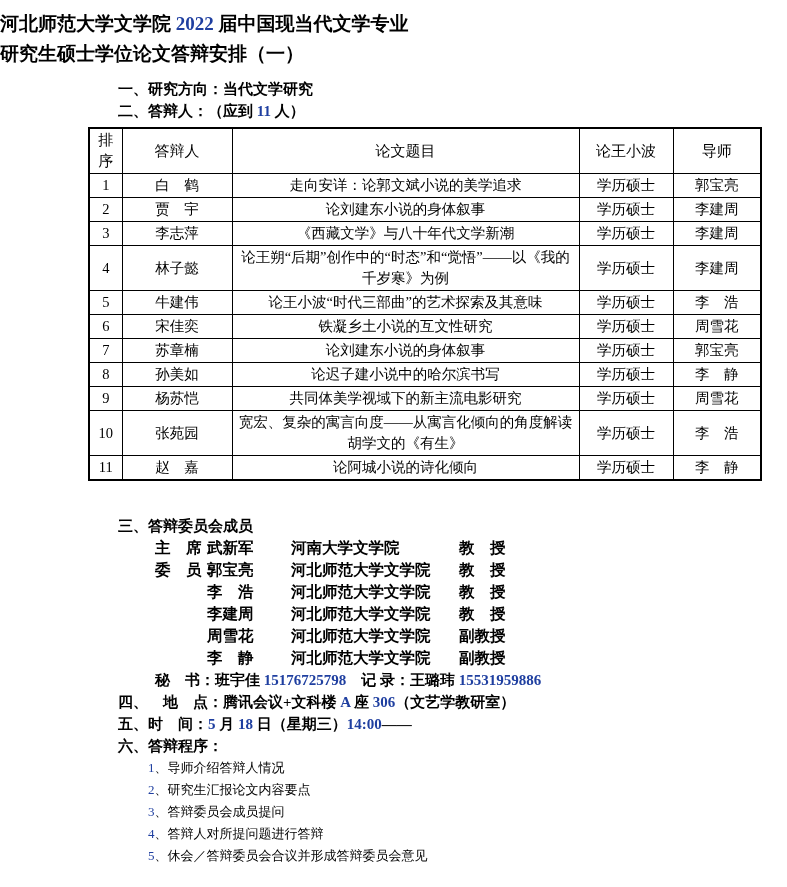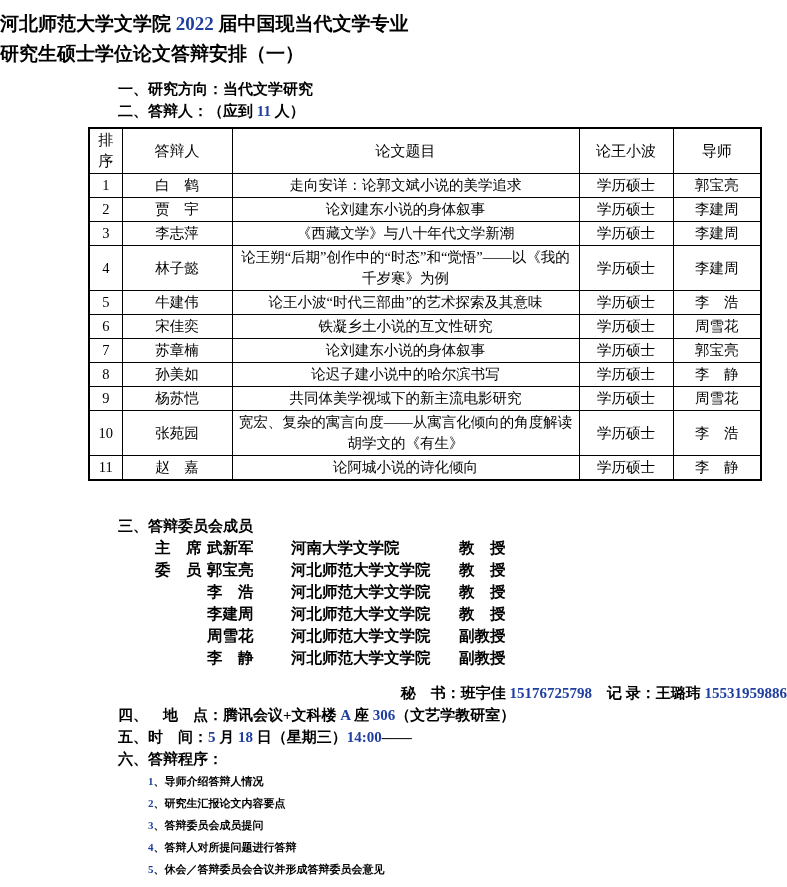--- a/index.html
+++ b/index.html
@@ -27,23 +27,23 @@
     border:1px solid #000;text-align:center;vertical-align:middle;
     padding:1px 4px;font-weight:400;line-height:21px;box-sizing:border-box;
   }
   table.defense th{height:40px;font-size:15px;}
   table.defense td{height:21px;}
   .committee-heading{margin-top:34px;}
   .committee-row{
     display:grid;grid-template-columns:52px 84px 168px auto;
     margin-left:155px;font-weight:700;font-size:15.5px;line-height:22px;white-space:pre;
   }
-  .secretary-line{margin-left:155px;margin-top:13px;text-align:right;}
+  .secretary-line{margin-left:155px;}
   .proc-item,.note-line{
-    margin-left:148px;font-weight:700;font-size:11px;line-height:22px;white-space:pre;
+    margin-left:148px;font-weight:400;font-size:13px;line-height:22px;white-space:pre;
   }
 </style>
 </head>
 <body>
 
 <div class="page">
 
   <div class="title-line"><span>河北师范大学文学院 </span><span class="accent">2022</span><span> 届中国现当代文学专业</span></div>
   <div class="title-line second">研究生硕士学位论文答辩安排（一）</div>
 

